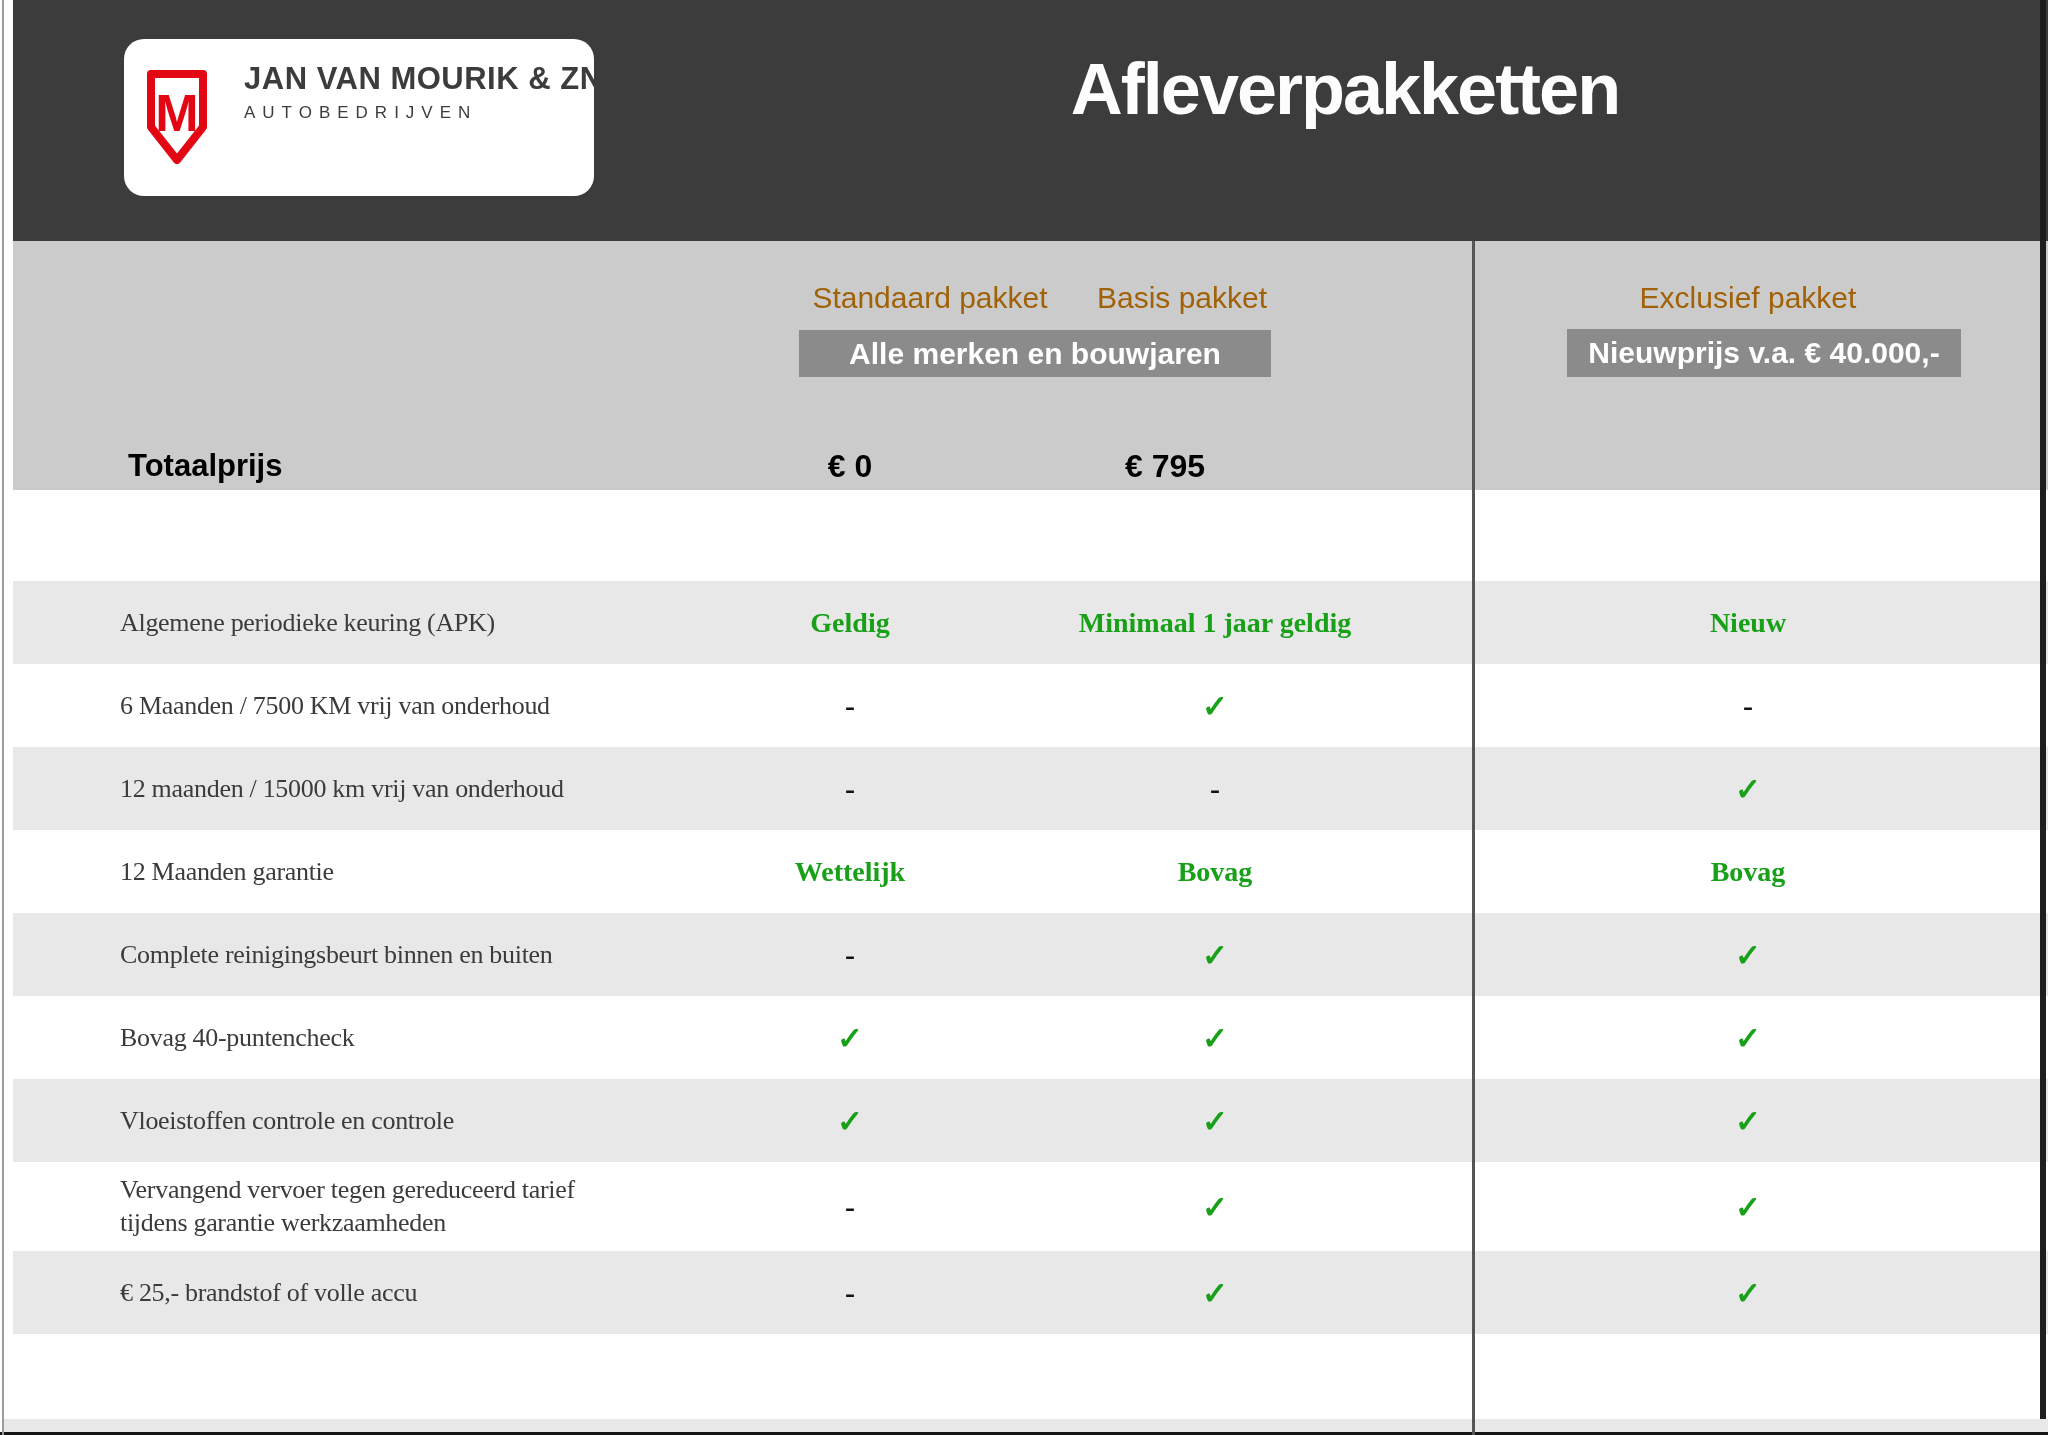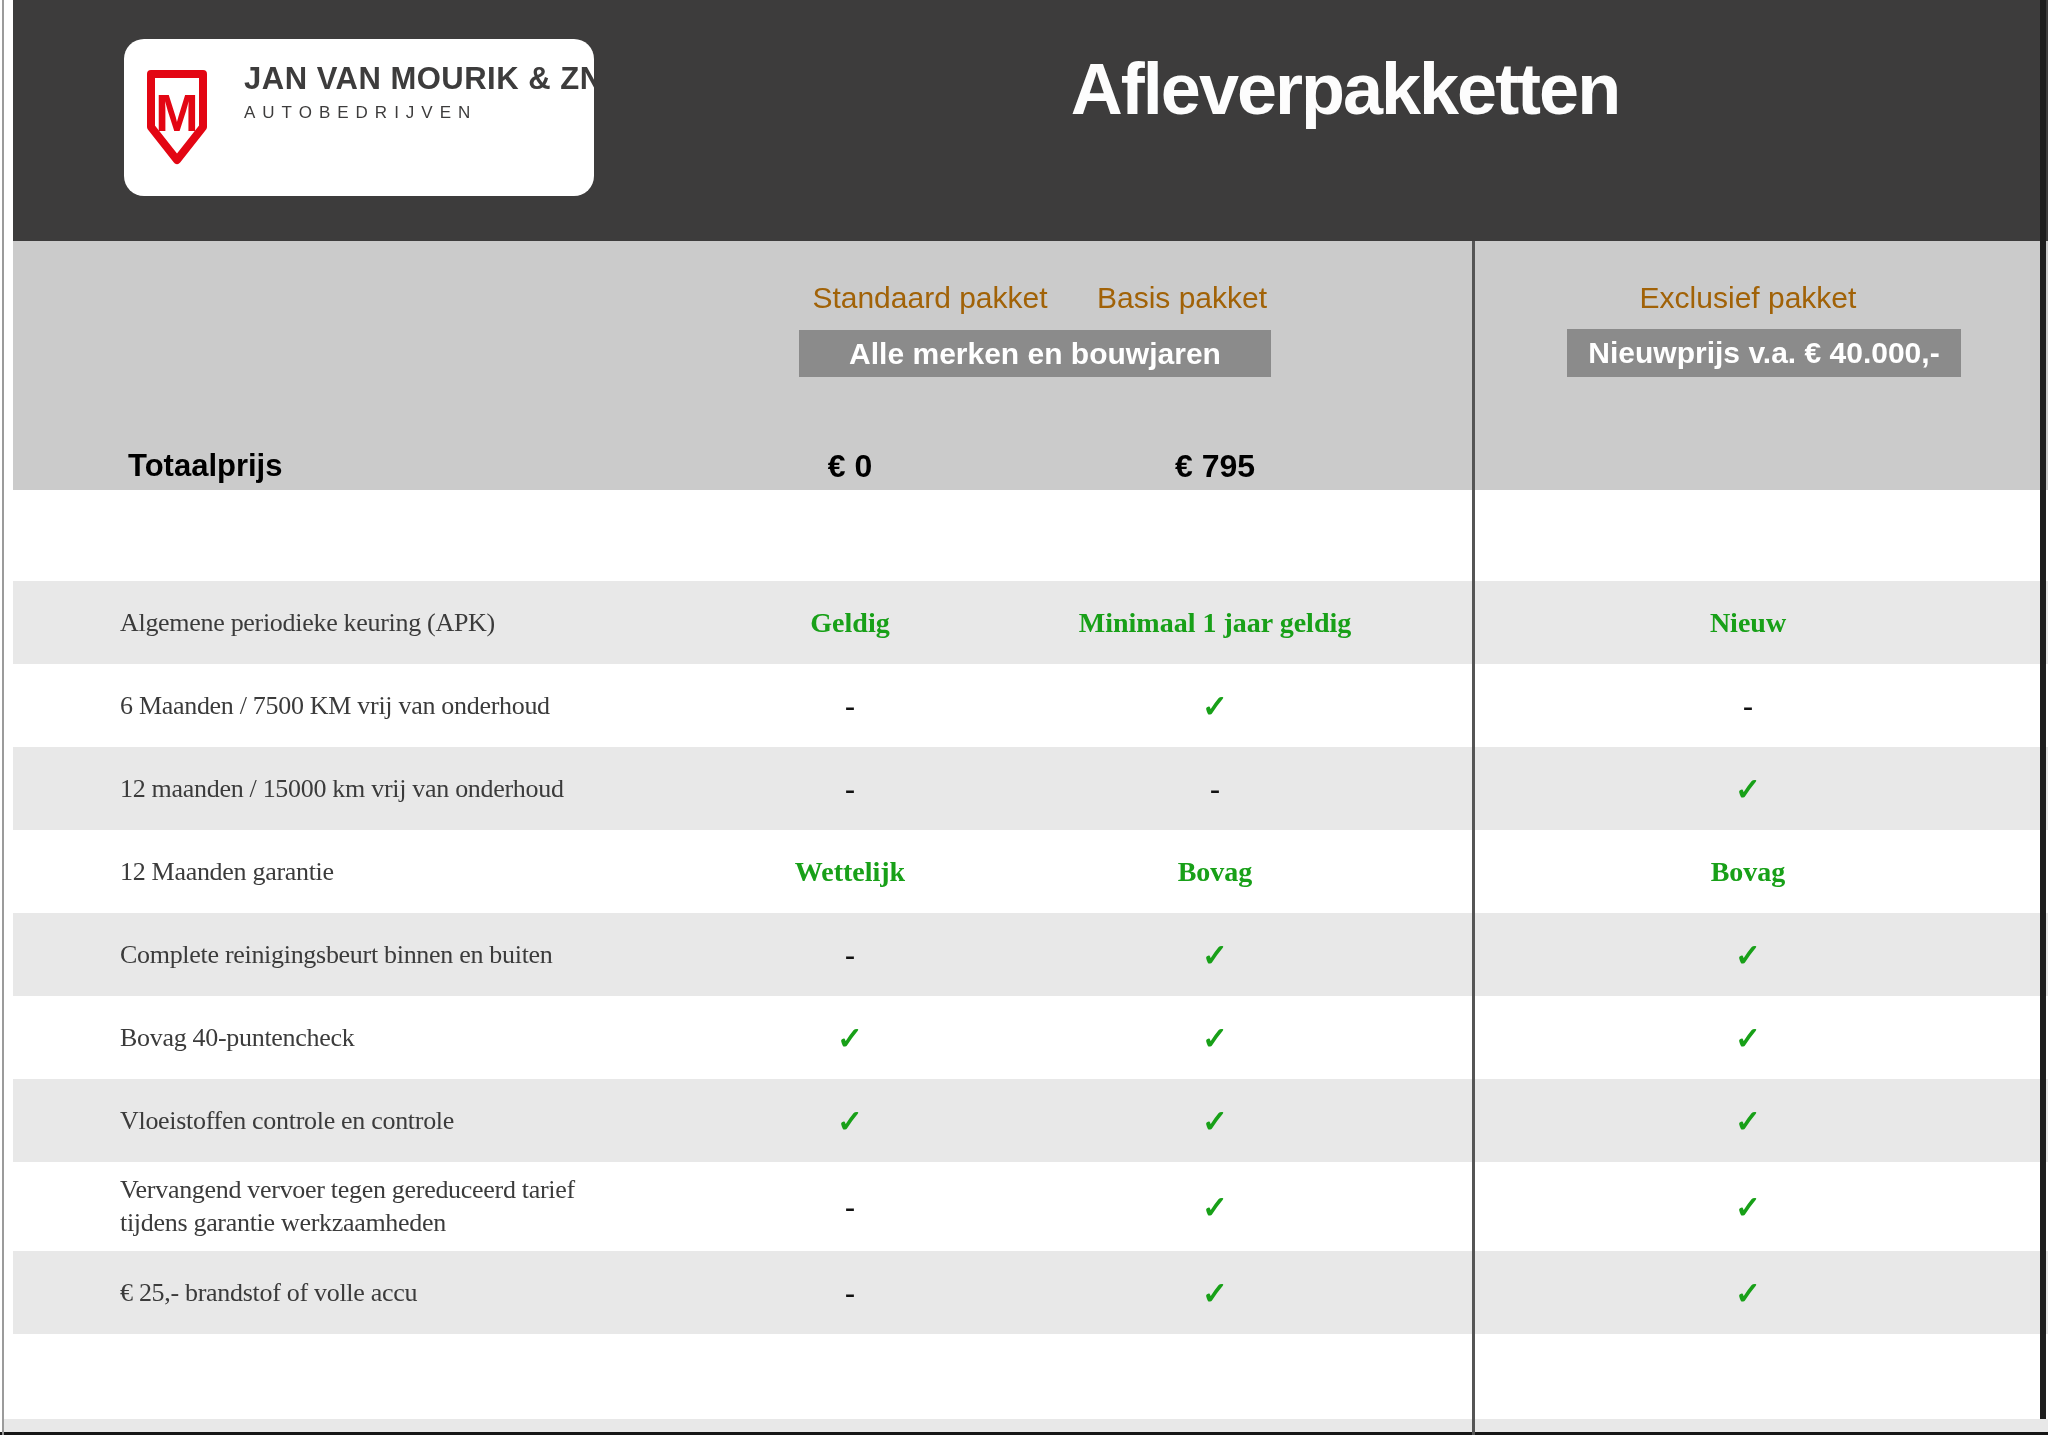--- a/index.html
+++ b/index.html
@@ -27,21 +27,21 @@
   .col-head{position:absolute;top:281px;text-align:center;font-size:30px;font-weight:normal;color:#a16207;z-index:2;white-space:nowrap;}
   .ch-s{left:680px;width:500px;}
   .ch-b{left:932px;width:500px;}
   .ch-e{left:1475px;width:546px;}
   .badge{position:absolute;z-index:2;background:var(--badge_gray);color:#ffffff;font-size:30px;font-weight:bold;text-align:center;white-space:nowrap;}
   .badge-left{left:799px;top:330px;width:472px;height:47px;line-height:47px;}
   .badge-right{left:1553px;top:329px;width:394px;height:48px;line-height:48px;margin-left:14px;}
   .totals-label{position:absolute;left:128px;top:448px;font-size:31px;font-weight:bold;color:#000;z-index:2;}
   .price{position:absolute;top:448px;text-align:center;font-size:32px;font-weight:bold;color:#000;z-index:2;}
   .pr-s{left:600px;width:500px;}
-  .pr-b{left:965px;width:500px;}
+  .pr-b{left:915px;width:500px;}
   .pr-e{left:1475px;width:546px;}
   .rows{position:absolute;left:13px;top:581px;right:0;z-index:1;font-family:Liberation Serif, serif;}
   .row{position:relative;height:83px;}
   .row:nth-child(odd){background:var(--stripe);}
   .row:nth-child(8){height:89px;}
   .cell{position:absolute;top:50%;transform:translateY(-50%);}
   .cell.label{left:107px;font-size:26px;color:var(--label_ink);letter-spacing:-0.3px;white-space:pre-line;line-height:1.3;}
   .cell.val{text-align:center;}
   .col-standaard{left:587px;width:500px;}
   .col-basis{left:952px;width:500px;}

